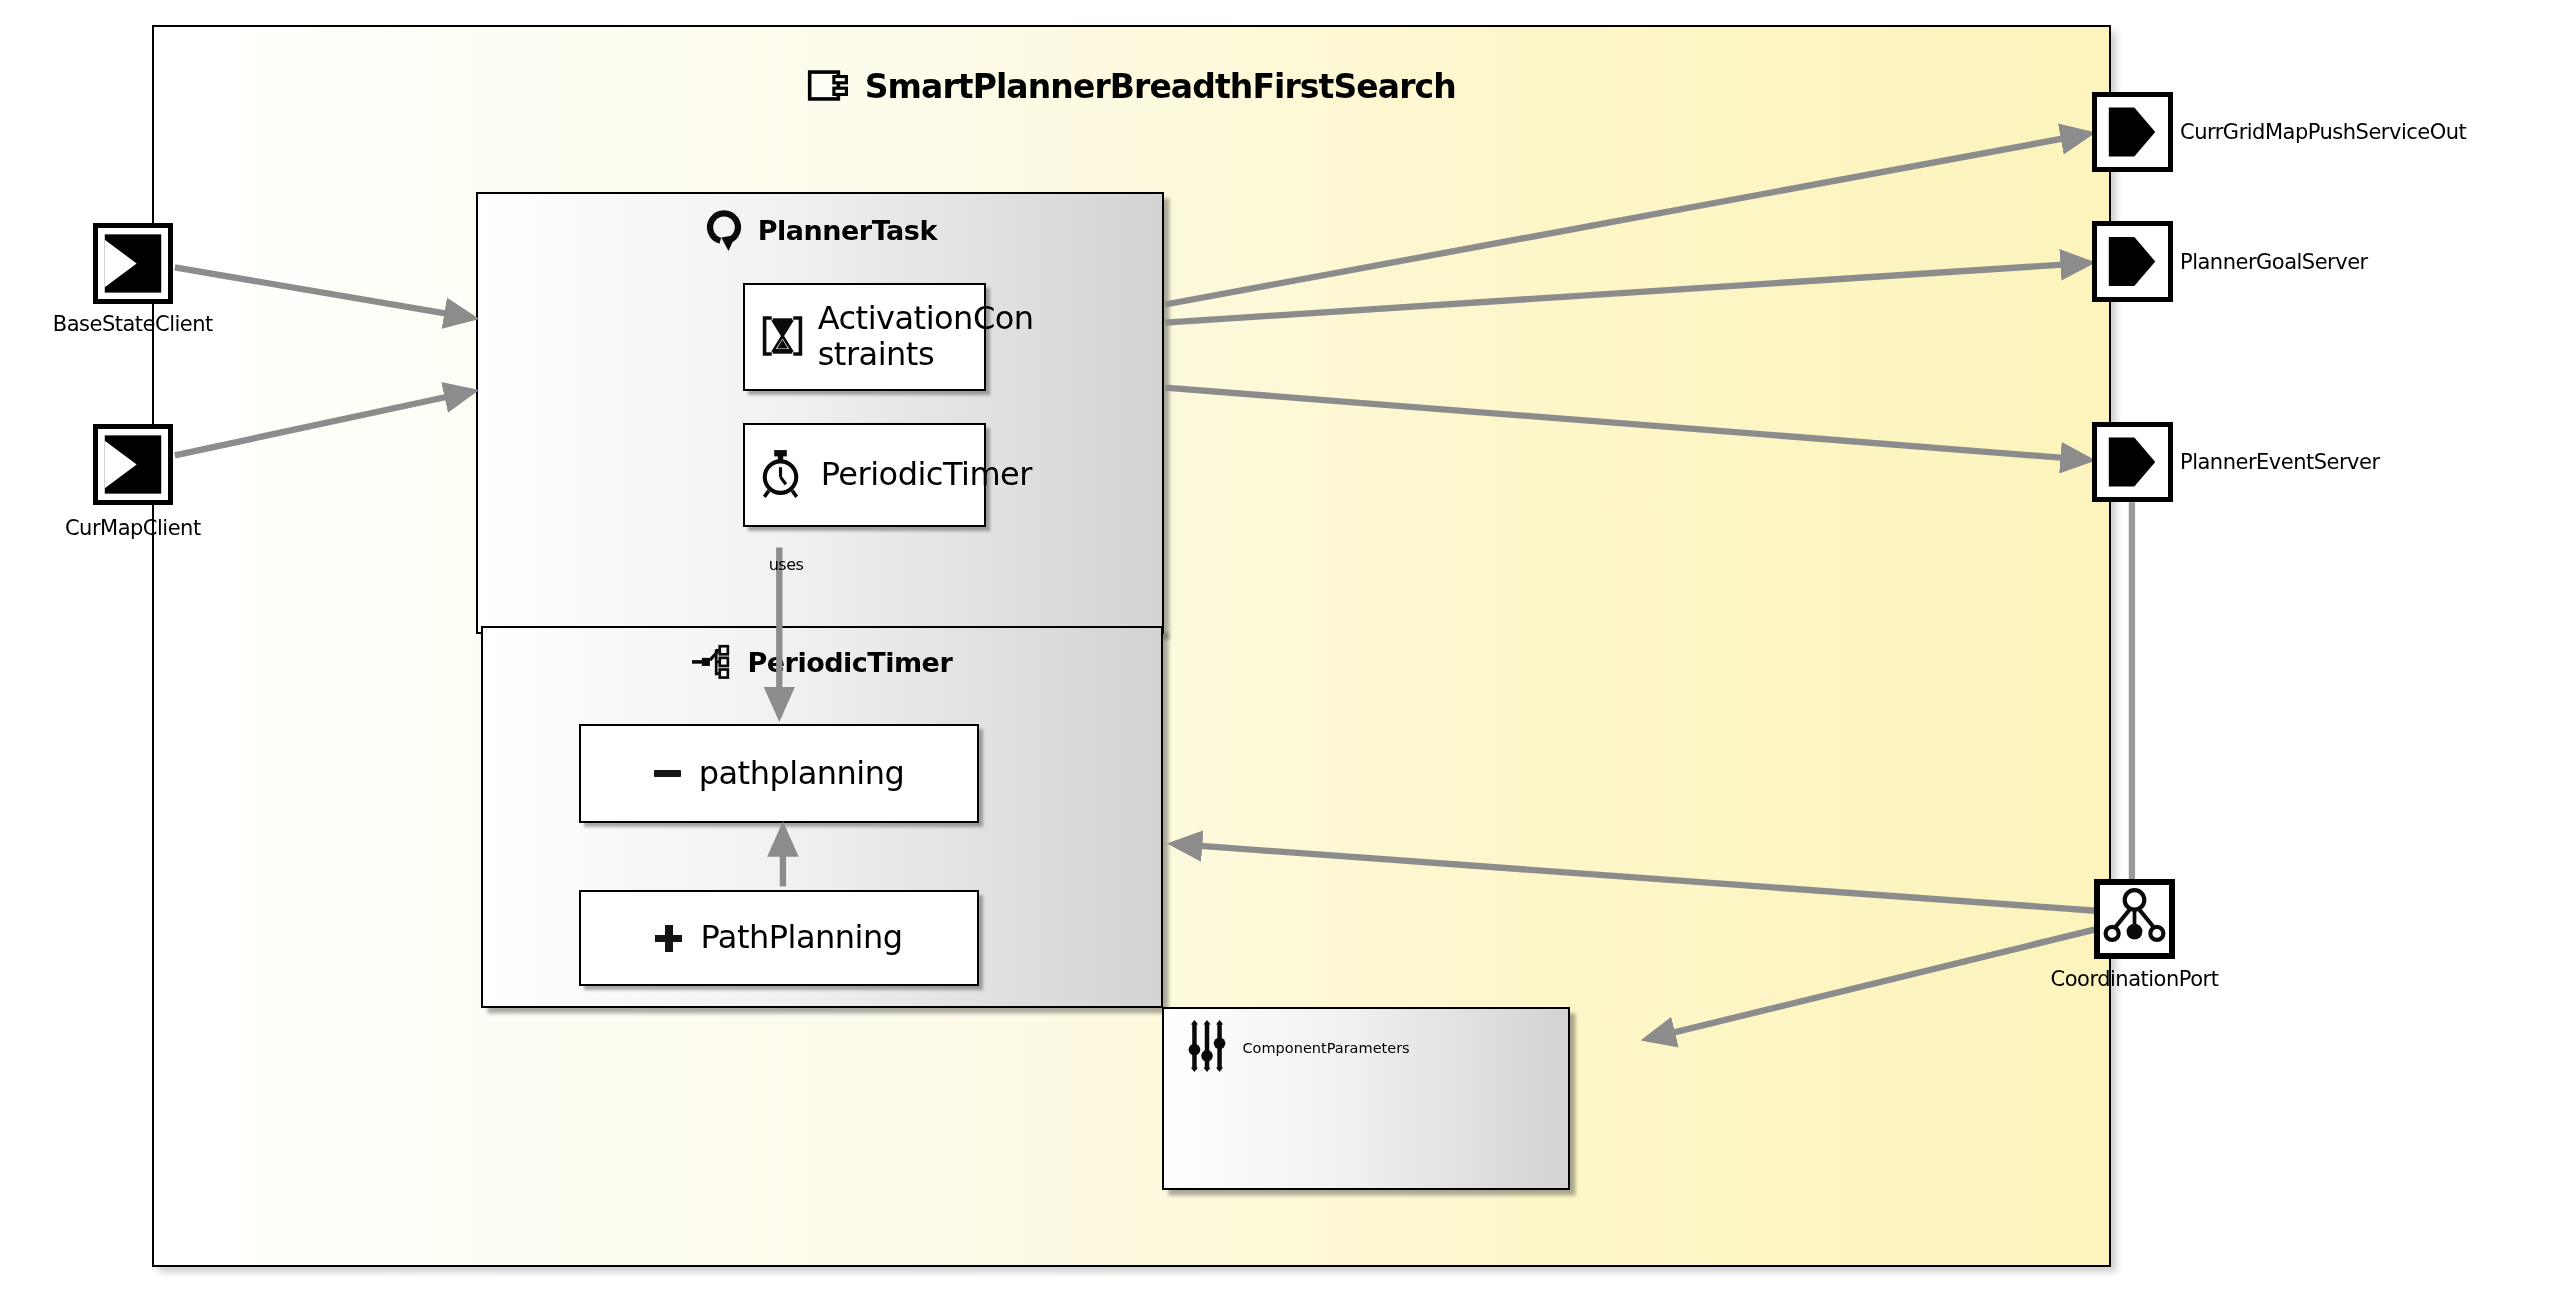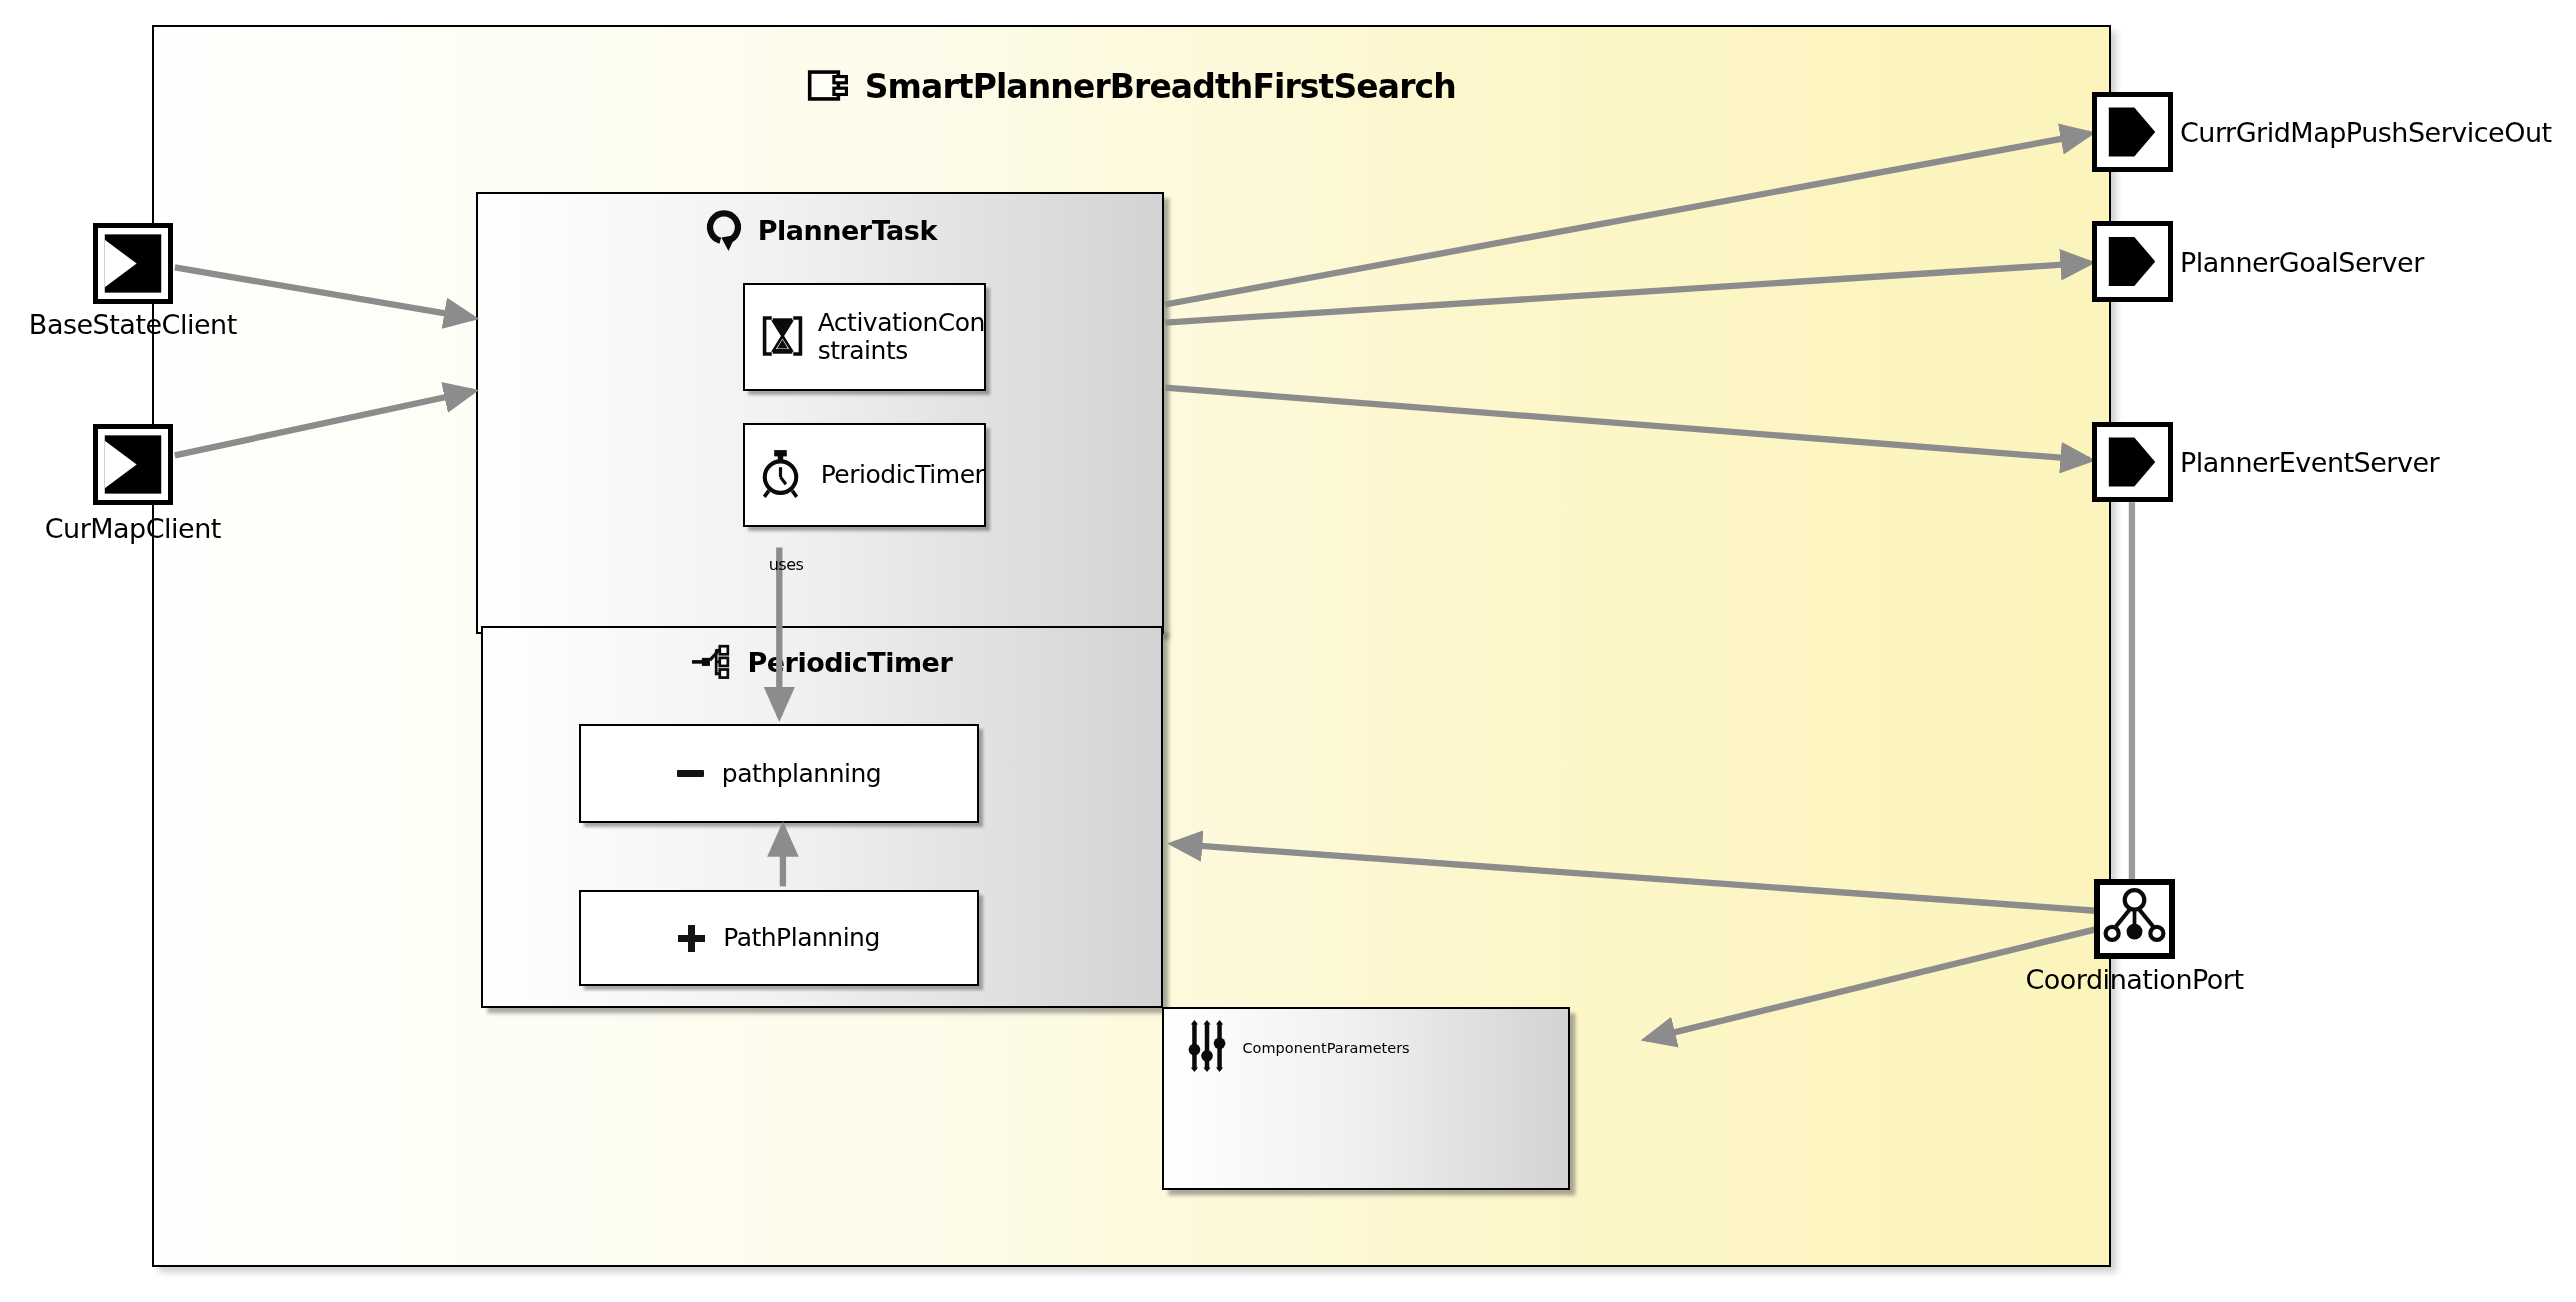--- a/index.html
+++ b/index.html
@@ -19,27 +19,27 @@
   .panel{position:absolute;border:2.7px solid #000;box-sizing:border-box;
     background:linear-gradient(90deg,#ffffff 0%,#f1f1f1 45%,#d3d3d3 100%);
     box-shadow:6.3px 6.3px 3.6px rgba(70,70,70,0.45);}
   .panel-title-row{position:absolute;left:0;width:100%;display:flex;justify-content:center;
     align-items:center;gap:12.7px;}
   .panel-title-row .panel-title{font-size:27px;font-weight:bold;letter-spacing:-0.5px;}
 
   
   .leaf{position:absolute;border:2.7px solid #000;box-sizing:border-box;background:#ffffff;
     box-shadow:5.4px 5.4px 2.7px rgba(70,70,70,0.45);display:flex;align-items:center;}
-  .leaf .leaf-label{font-size:25px;line-height:1.12;letter-spacing:-0.5px;white-space:pre-line;}
+  .leaf .leaf-label{font-size:32px;line-height:1.12;letter-spacing:-0.5px;white-space:pre-line;}
   .leaf-center{justify-content:center;gap:18px;}
 
   
   .port{position:absolute;border:5.4px solid #000;background:#ffffff;box-sizing:border-box;}
   .port svg{display:block;width:100%;height:100%;}
-  .port-label{position:absolute;font-size:27px;letter-spacing:-0.5px;line-height:31px;white-space:nowrap;}
+  .port-label{position:absolute;font-size:21px;letter-spacing:-0.5px;line-height:31px;white-space:nowrap;}
   .port-label.centered{text-align:center;}
 
   .uses-label{position:absolute;font-size:16px;letter-spacing:-0.5px;}
 
   .params-title-row{position:absolute;left:22px;top:11px;display:flex;align-items:center;gap:14.5px;}
 
   svg.overlay{position:absolute;left:0;top:0;pointer-events:none;}
   .glyph-minus{width:27px;height:7.2px;background:#141414;border-radius:0.9px;flex:0 0 auto;}
   .glyph-plus{position:relative;width:27px;height:27px;flex:0 0 auto;}
   .glyph-plus::before{content:"";position:absolute;left:0;top:10px;width:27px;height:7.2px;background:#141414;}

